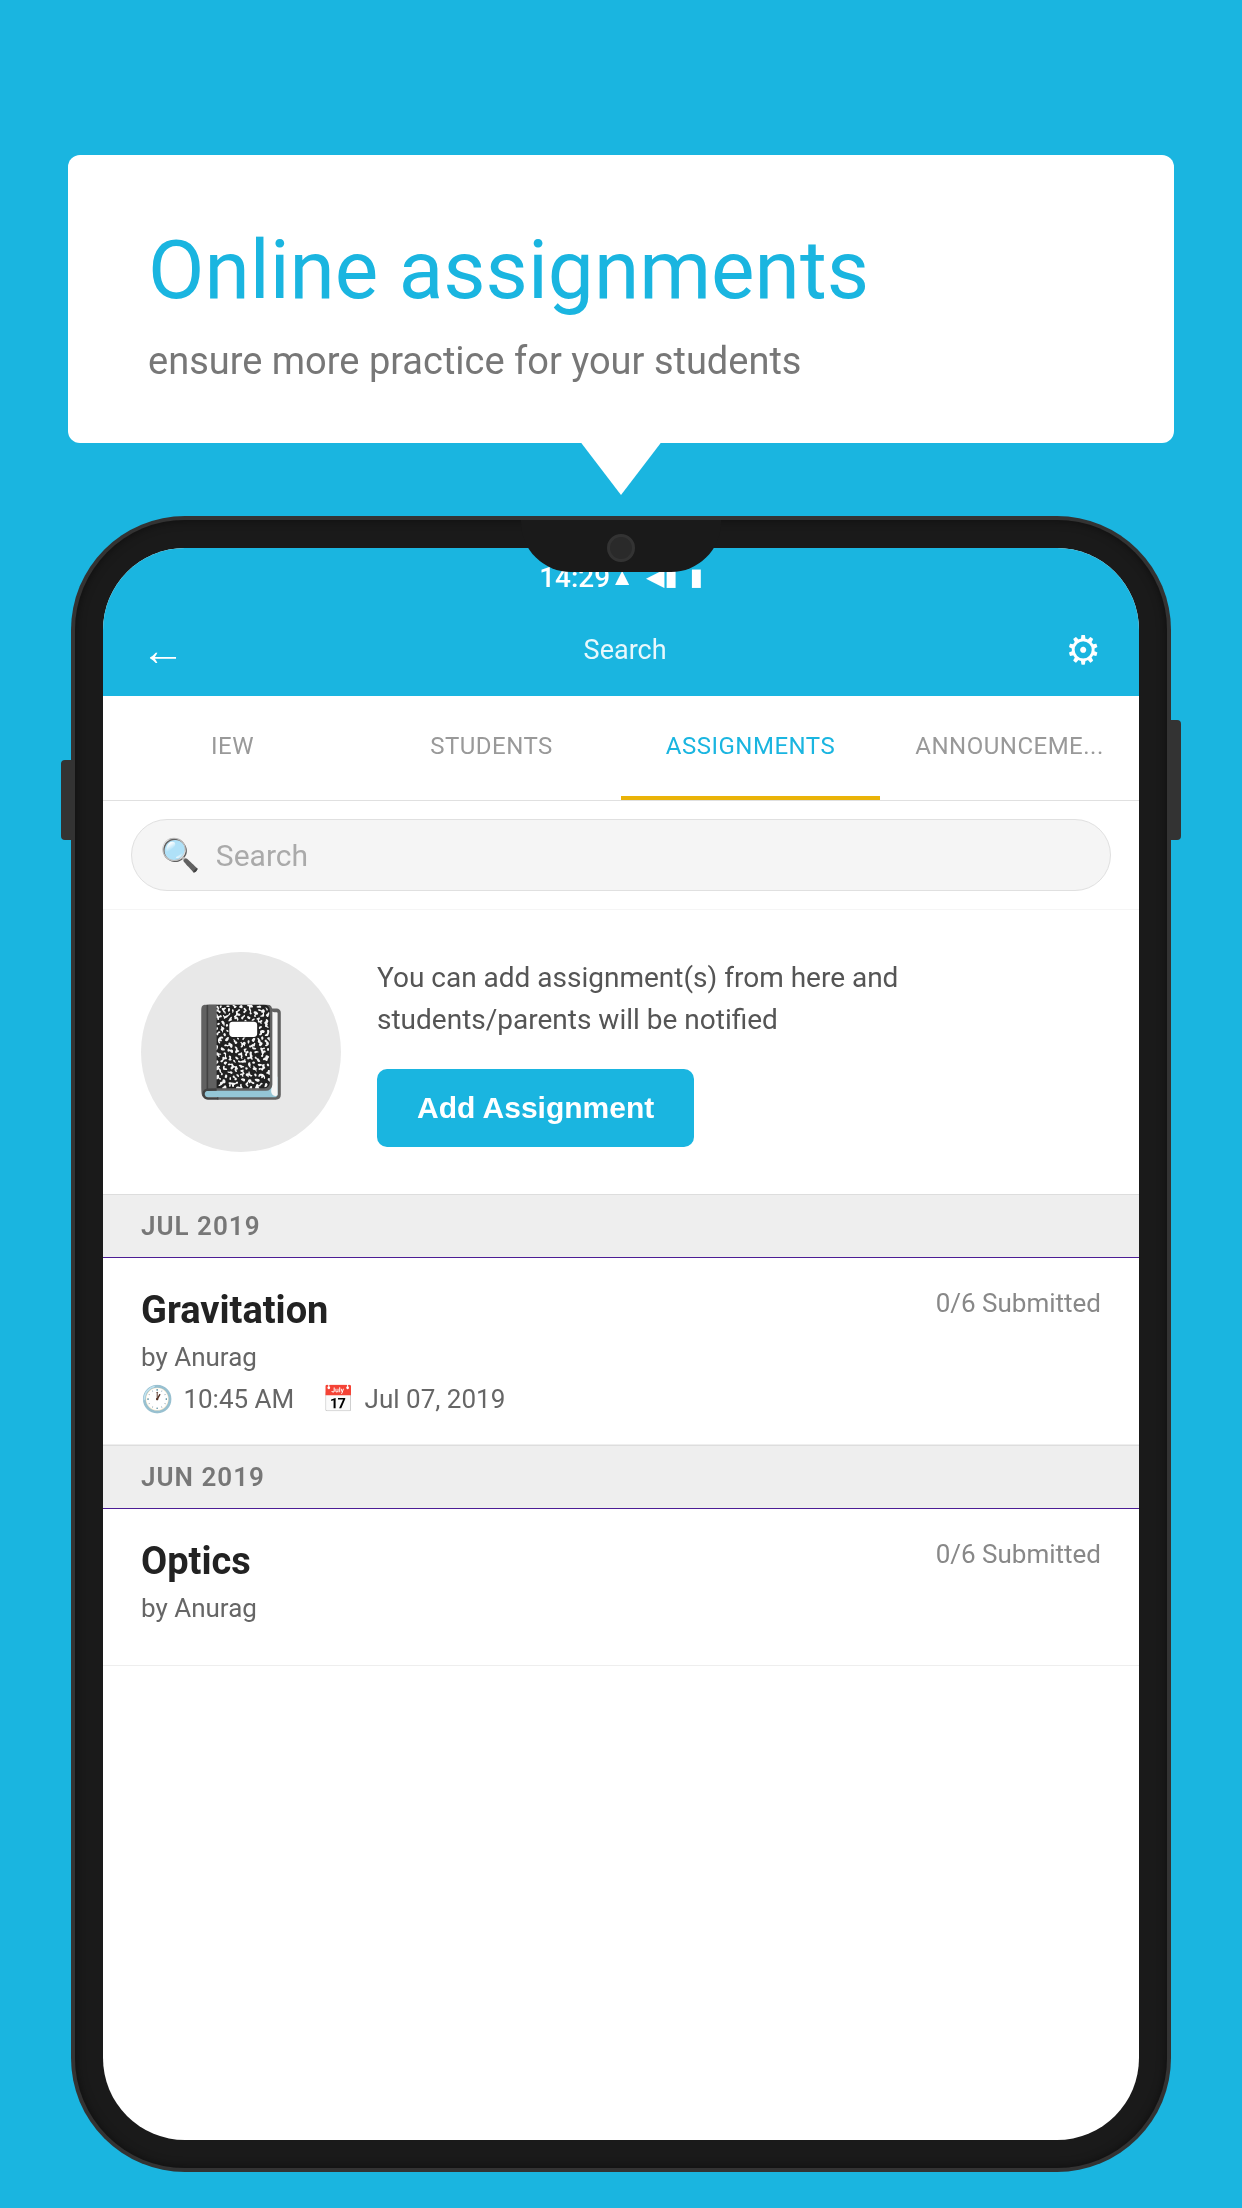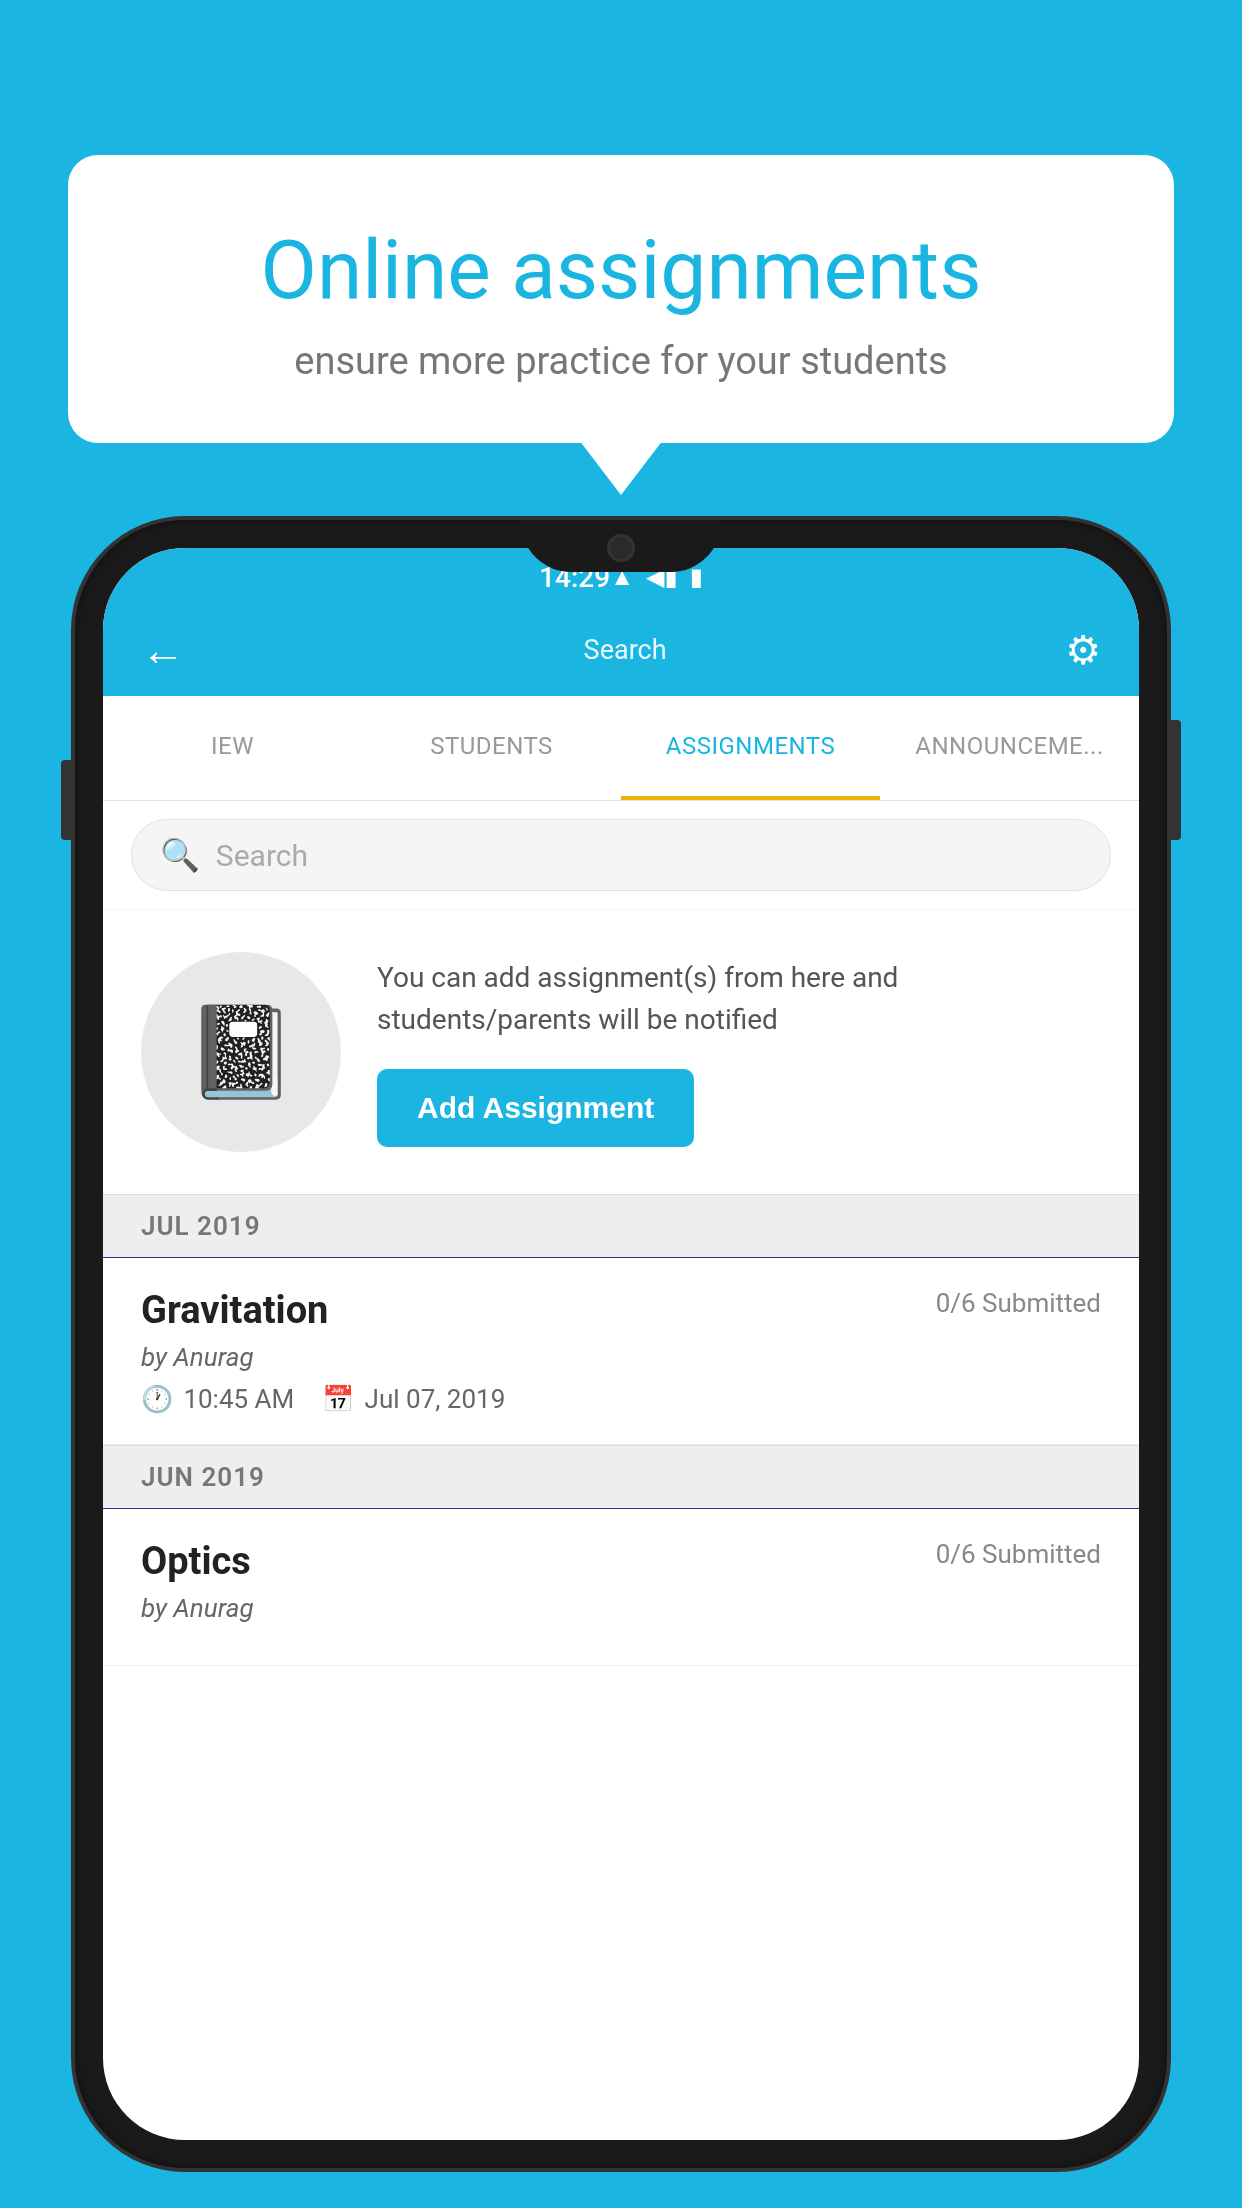--- a/index.html
+++ b/index.html
@@ -17,23 +17,23 @@
     
     .speech-bubble-container {
       position: absolute;
       top: 155px;
       left: 68px;
       right: 68px;
     }
 
     .speech-bubble {
       background: white;
-      border-radius: 30px;
+      border-radius: 12px;
       padding: 68px 80px 60px 80px;
-      text-align: center;
+      text-align: left;
       position: relative;
     }
 
     .speech-bubble::after {
       content: '';
       position: absolute;
       bottom: -52px;
       left: 50%;
       transform: translateX(-50%);
       width: 0;
@@ -335,21 +335,20 @@
 
     .assignment-status {
       font-size: 26px;
       color: #888;
     }
 
     .assignment-by {
       font-size: 26px;
       color: #666;
       margin-bottom: 12px;
-      font-style: italic;
     }
 
     .assignment-meta {
       display: flex;
       align-items: center;
       gap: 28px;
       font-size: 26px;
       color: #666;
     }
 

